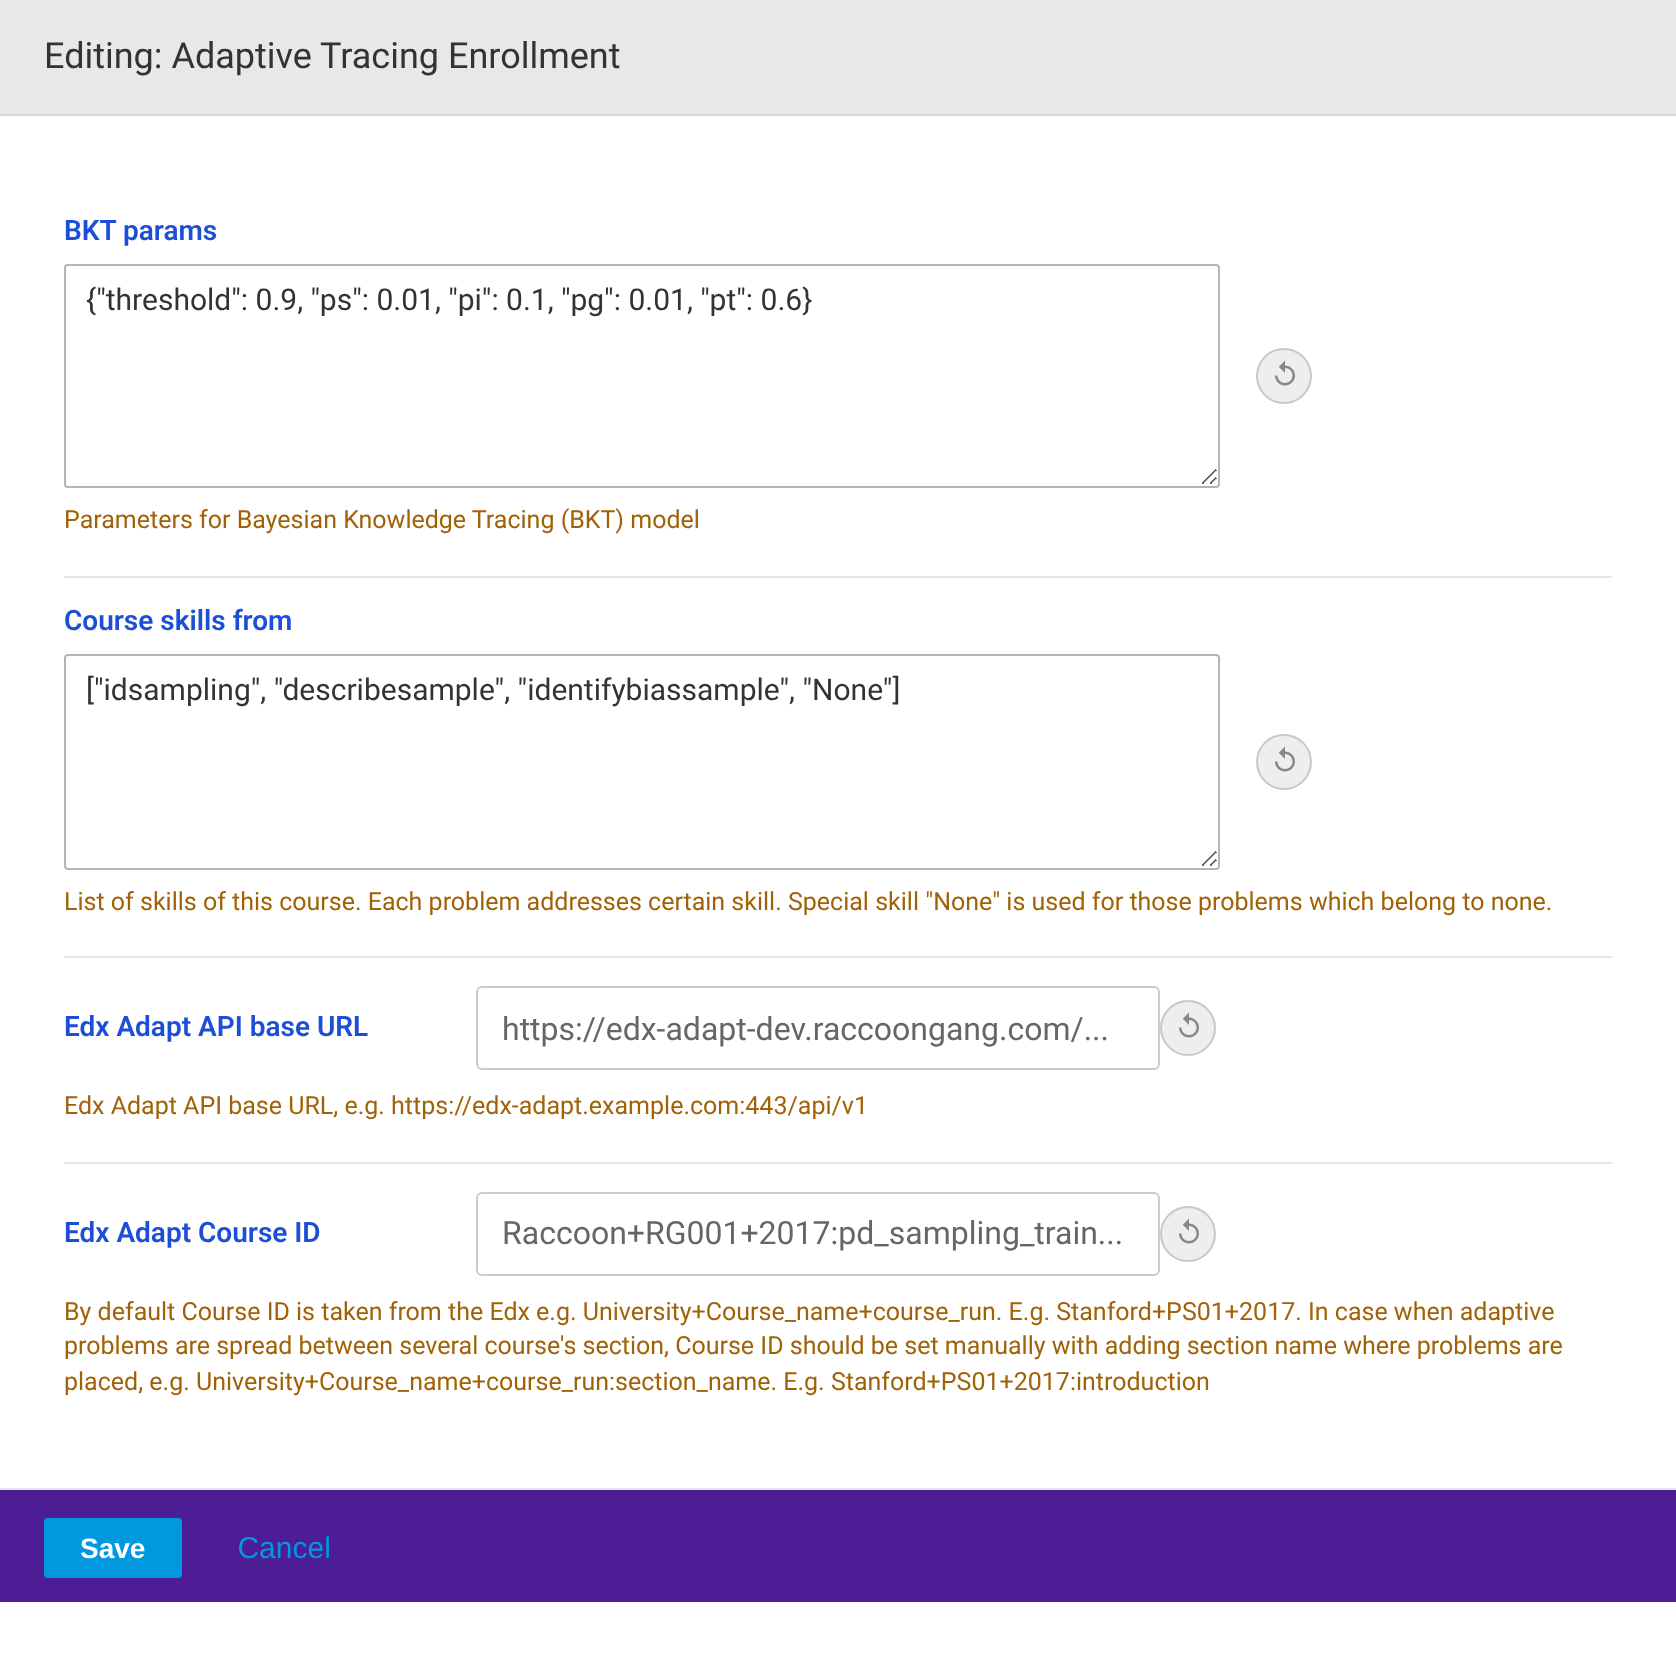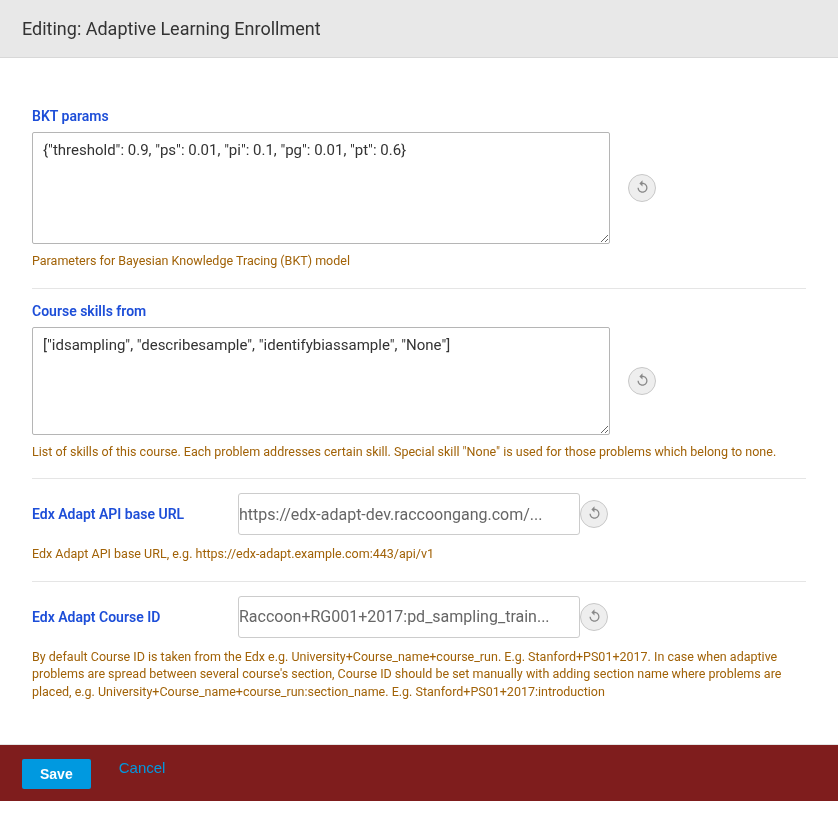--- a/index.html
+++ b/index.html
@@ -50,21 +50,21 @@
   font-size: 15px;
   color: #333;
   resize: both;
 }
 .textarea.short { height: 108px; }
 .input {
   width: 342px;
   height: 42px;
   border: 1px solid #ccc;
   border-radius: 3px;
-  padding: 8px 0;
+  padding: 8px 12px;
   font-family: inherit;
   font-size: 16px;
   color: #666;
   text-overflow: ellipsis;
 }
 .reset-btn {
   width: 28px;
   height: 28px;
   border-radius: 50%;
   border: 1px solid #c8c8c8;
@@ -81,24 +81,24 @@
   fill: #888;
 }
 .help {
   font-size: 12.5px;
   color: #a16207;
   margin-top: 8px;
   line-height: 1.4;
 }
 .footer {
   border-top: 1px solid #e5e5e5;
-  background: #7f1d1d;
+  background: #4c1d95;
   padding: 14px 24px 12px 22px;
   display: flex;
-  align-items: flex-start;
+  align-items: center;
   gap: 28px;
 }
 .btn-save {
   background: #0099e0;
   color: #fff;
   border: none;
   border-radius: 2px;
   padding: 7px 18px;
   font-size: 14px;
   font-weight: 600;
@@ -118,21 +118,21 @@
 }
 .inline-label-area {
   width: 206px;
   flex-shrink: 0;
 }
 </style>
 </head>
 <body>
 
 <div class="header">
-  <span>Editing: Adaptive Learning Enrollment</span>
+  <span>Editing: Adaptive Tracing Enrollment</span>
 </div>
 
 <div class="content">
 
   <div class="field">
     <label class="field-label">BKT params</label>
     <div class="field-row">
       <textarea class="textarea" style="">{"threshold": 0.9, "ps": 0.01, "pi": 0.1, "pg": 0.01, "pt": 0.6}</textarea>
       <button class="reset-btn">
         <span>

